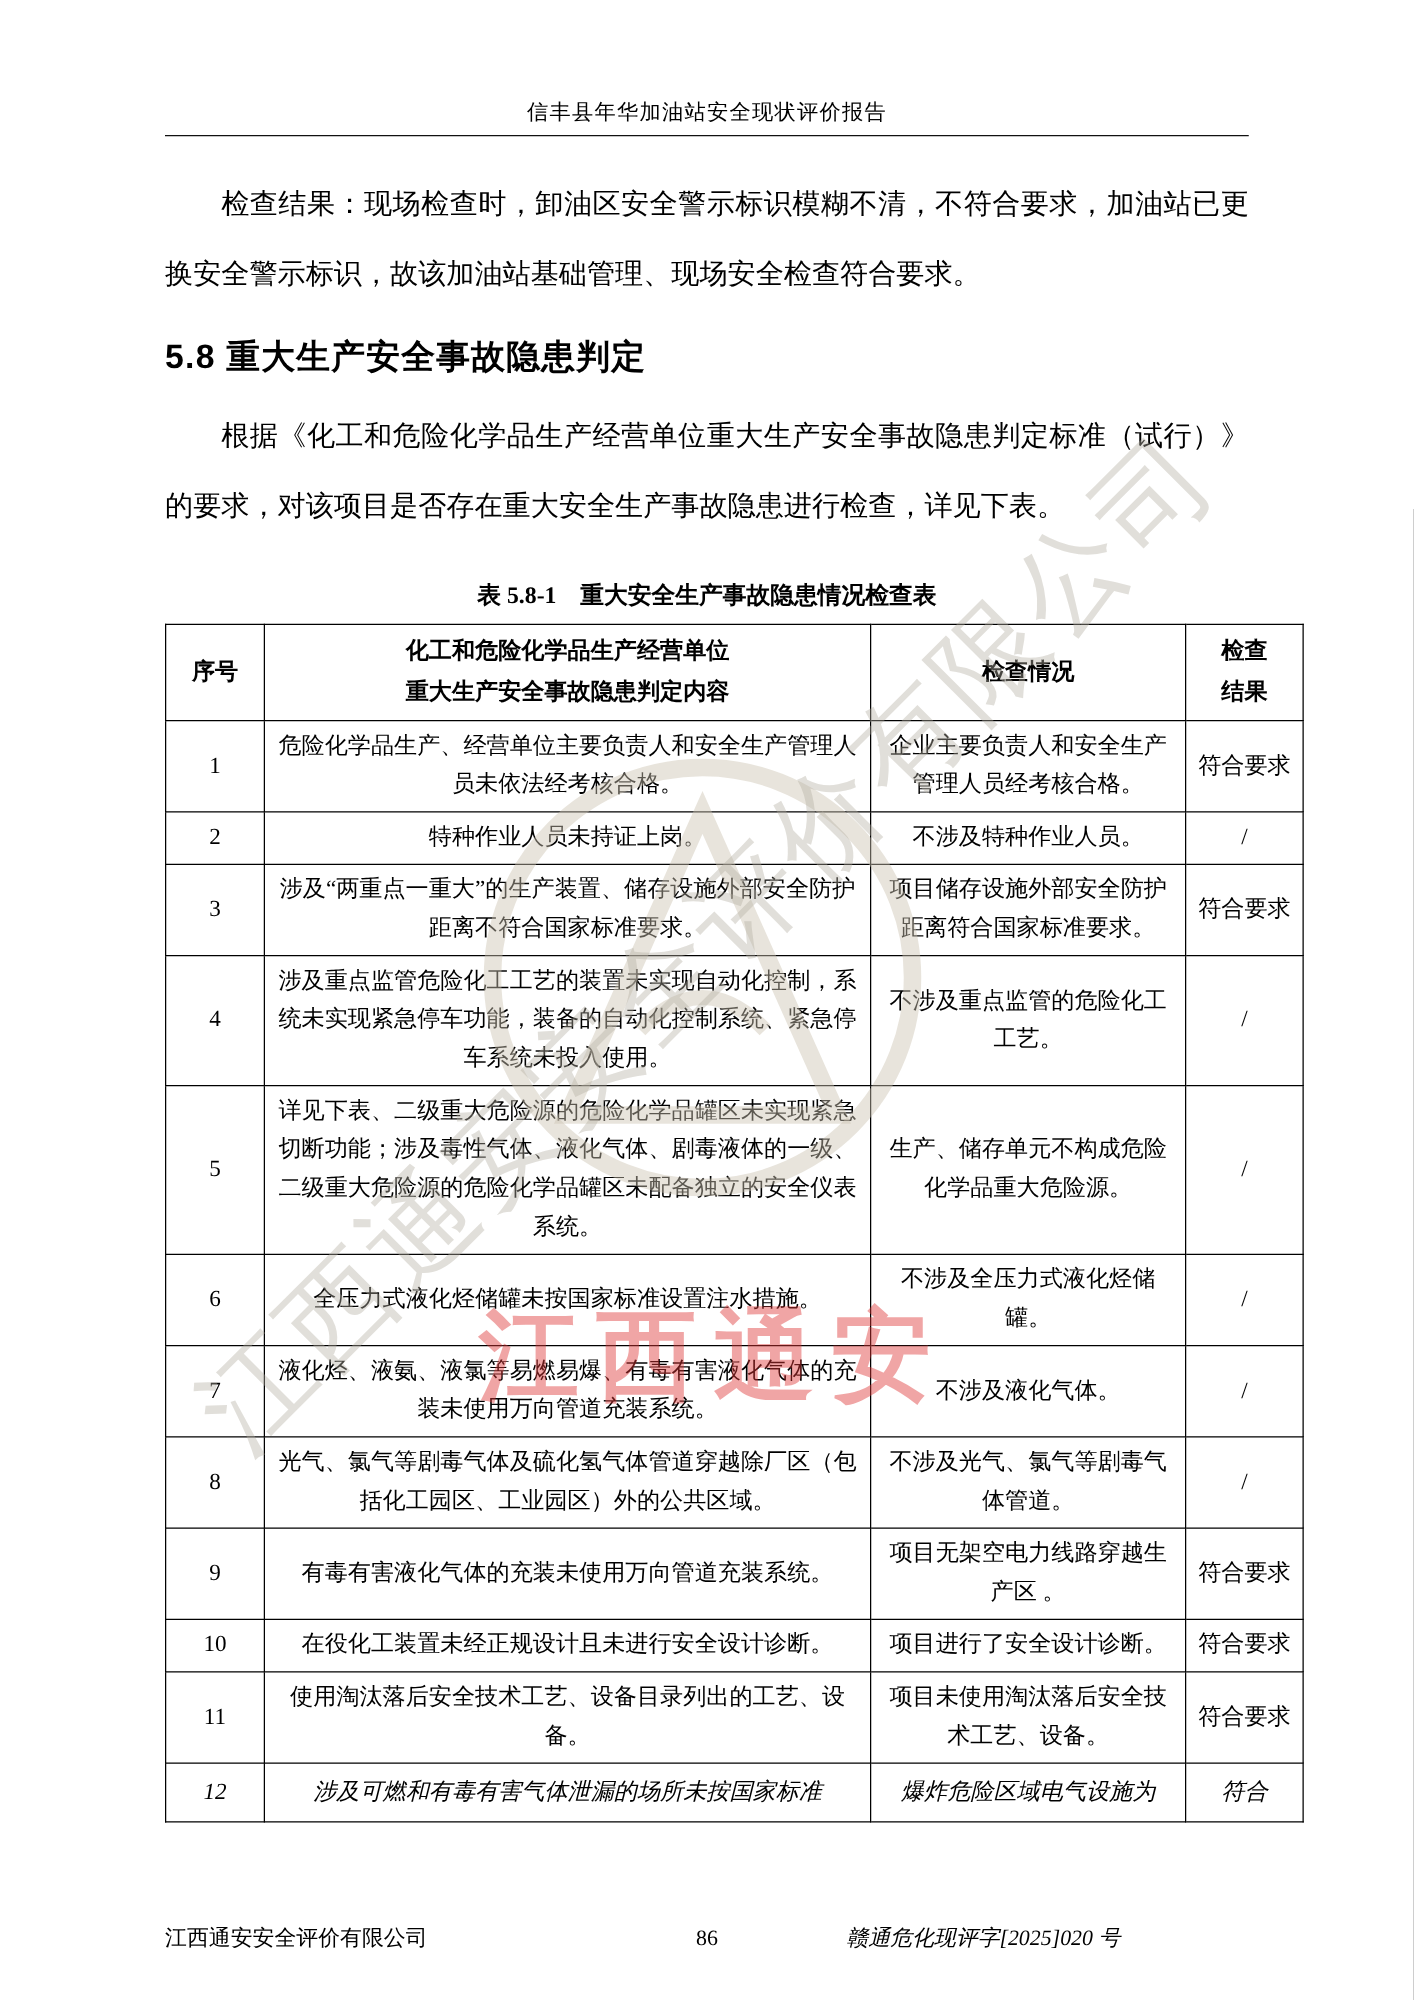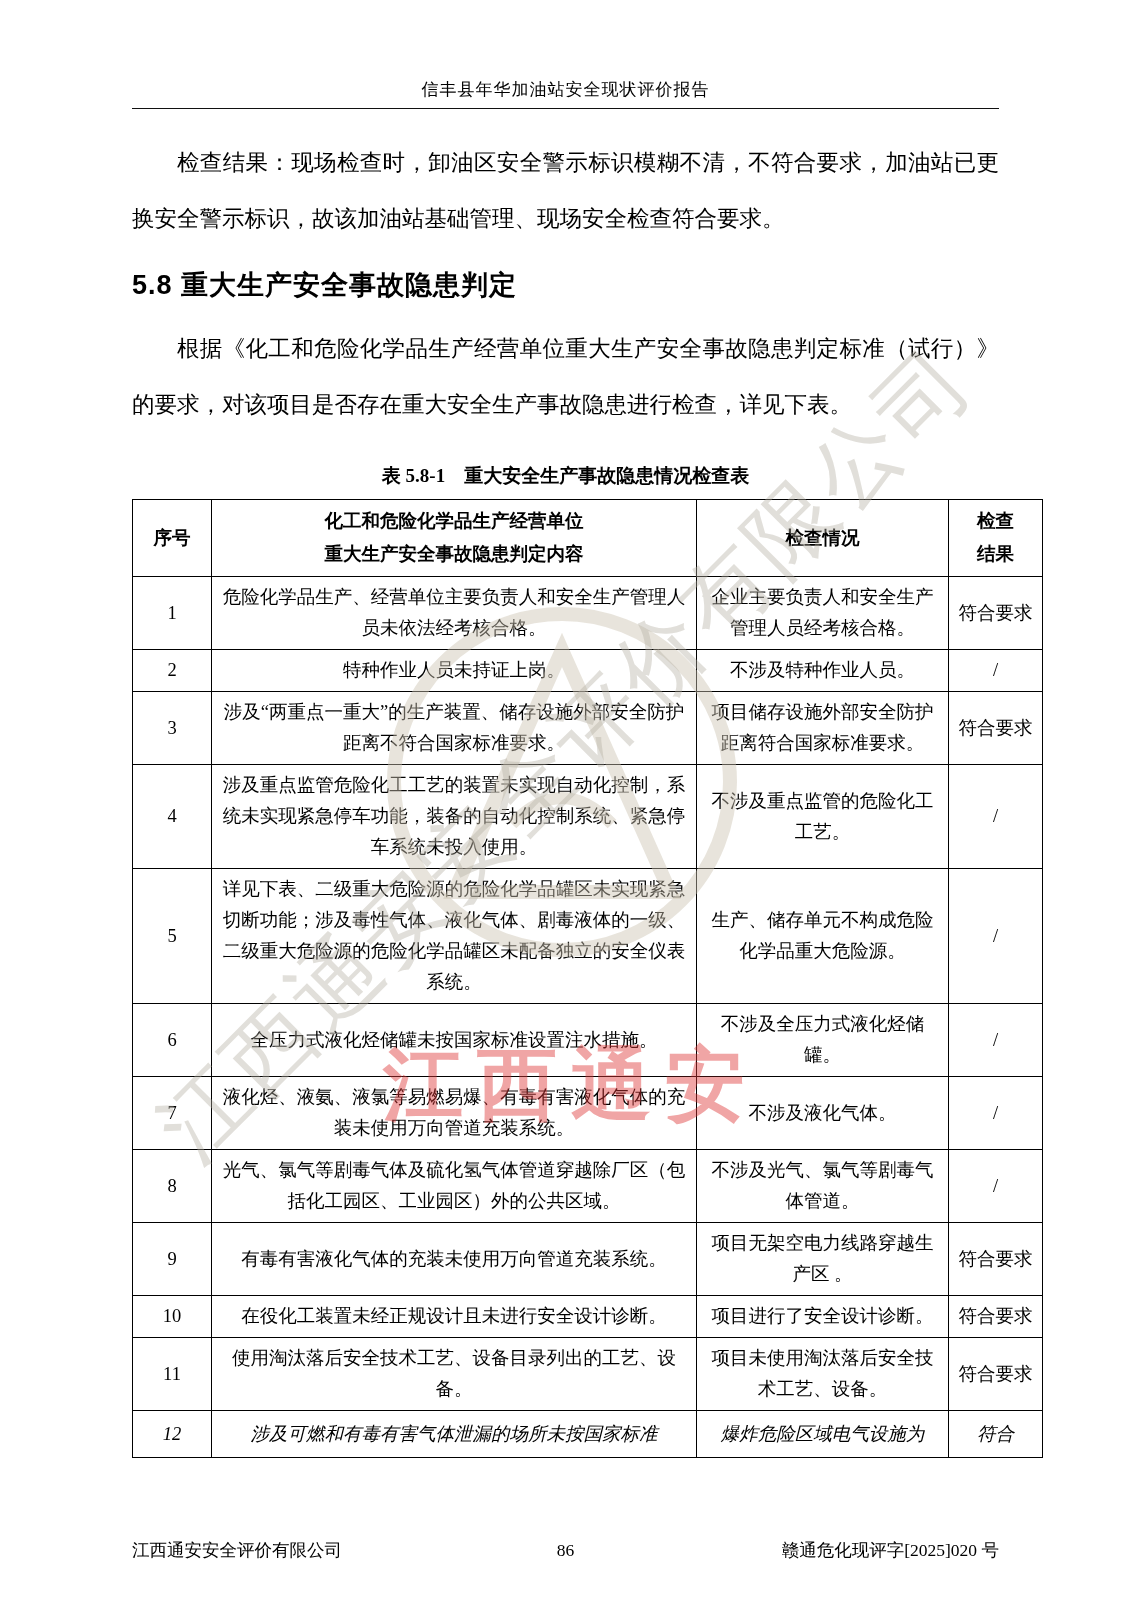--- a/index.html
+++ b/index.html
@@ -79,21 +79,21 @@
   .footer {
     position:absolute;
     left:132px; right:132px; bottom:38px;
     display:flex;
     align-items:baseline;
     font-size:17.5px;
     z-index:1;
   }
   .footer .f-left  { flex:1; text-align:left; }
   .footer .f-mid   { text-align:left; }
-  .footer .f-right { flex:1; text-align:right; }
+  .footer .f-right { flex:1; text-align:center;font-style:italic; }
   
   .watermark-layer {
     position:absolute; inset:0;
     pointer-events:none;
     z-index:2;
   }
   .wm-diagonal {
     position:absolute;
     left:175px; top:1085px;
     font-size:88px;

